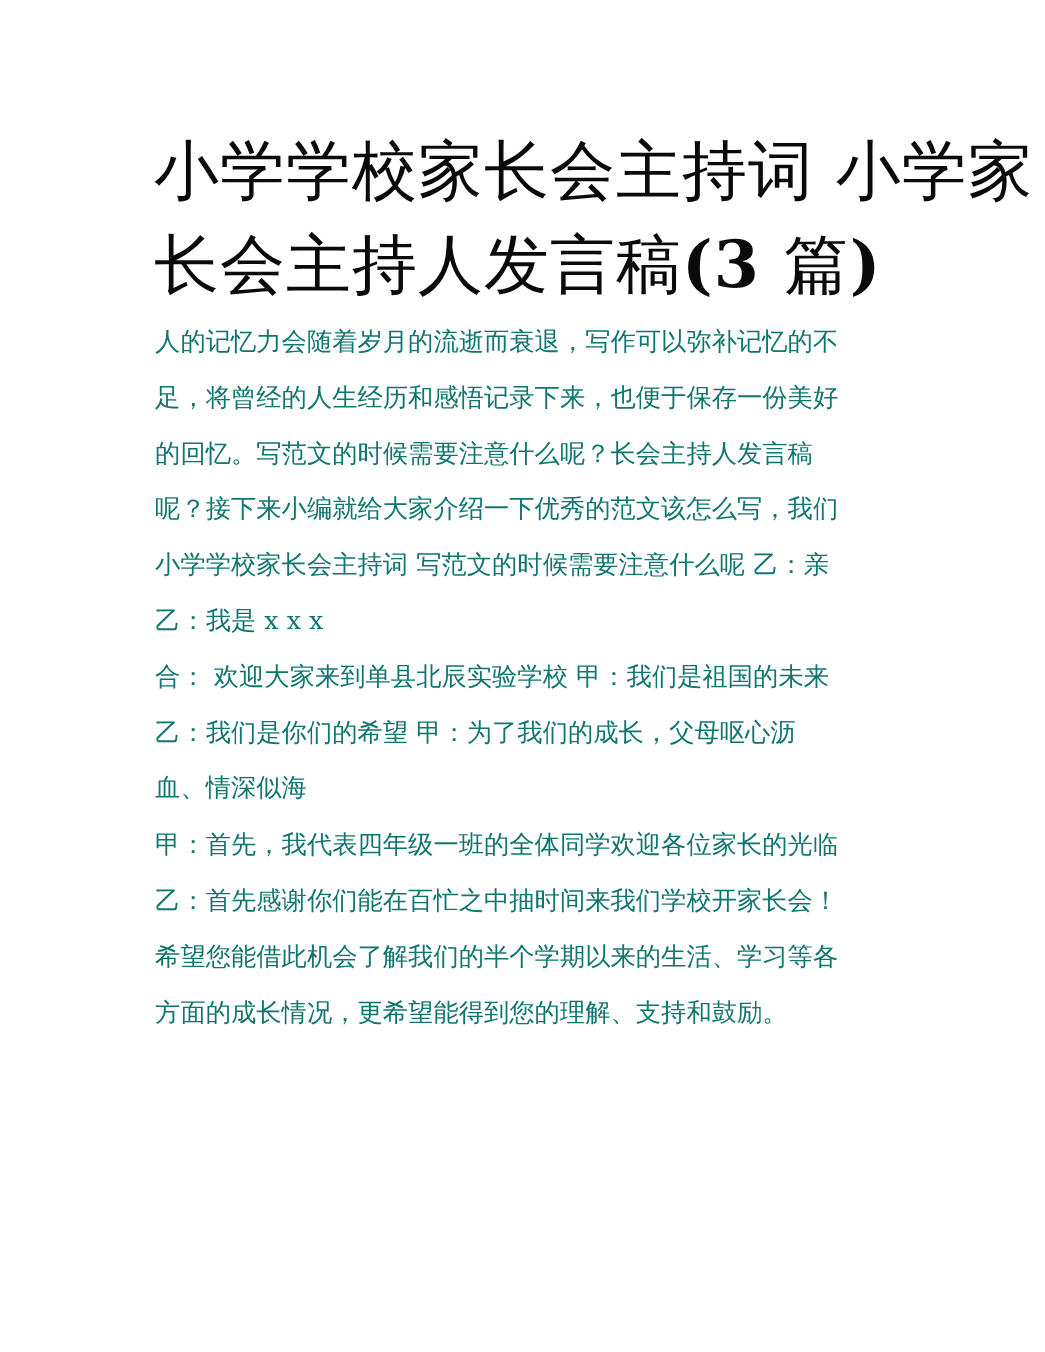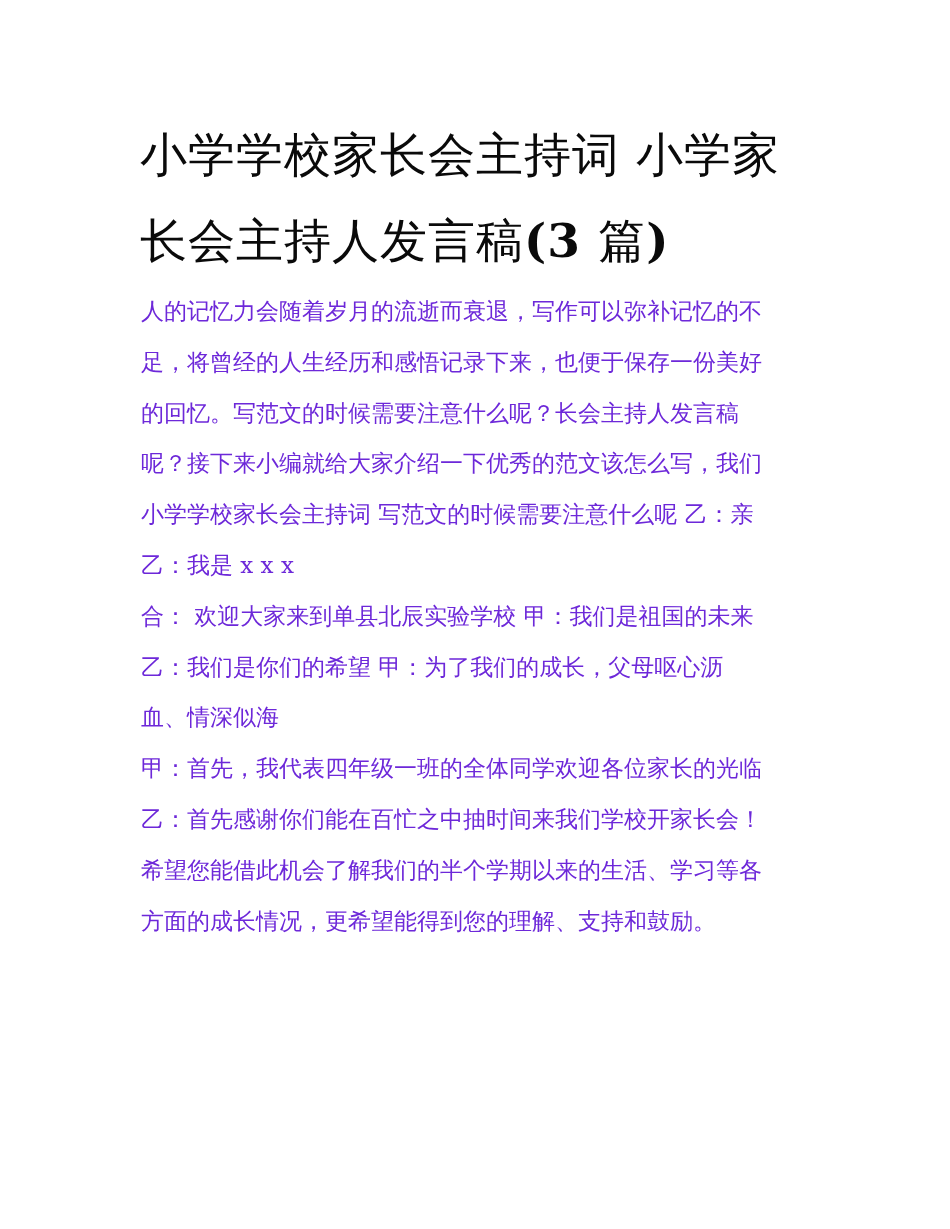--- a/index.html
+++ b/index.html
@@ -23,40 +23,40 @@
       height: 1229px;
       background: #ffffff;
     }
     .title {
       position: absolute;
       left: 140px;
       top: 112px;
       width: 700px;
       margin: 0;
       font-weight: normal;
-      font-size: 47px;
+      font-size: 59px;
       line-height: 86px;
       letter-spacing: 1px;
       color: #0a0a0a;
     }
     .title .line {
       display: block;
       white-space: nowrap;
     }
     .title .bold {
       font-weight: bold;
     }
     .body-text {
       position: absolute;
       left: 141px;
       top: 286px;
       width: 690px;
       font-size: 23px;
       line-height: 50.8px;
-      color: #6d28d9;
+      color: #0f766e;
     }
     .body-text .line {
       display: block;
       white-space: nowrap;
       height: 50.8px;
     }
     .para {
       display: block;
     }
   </style>

